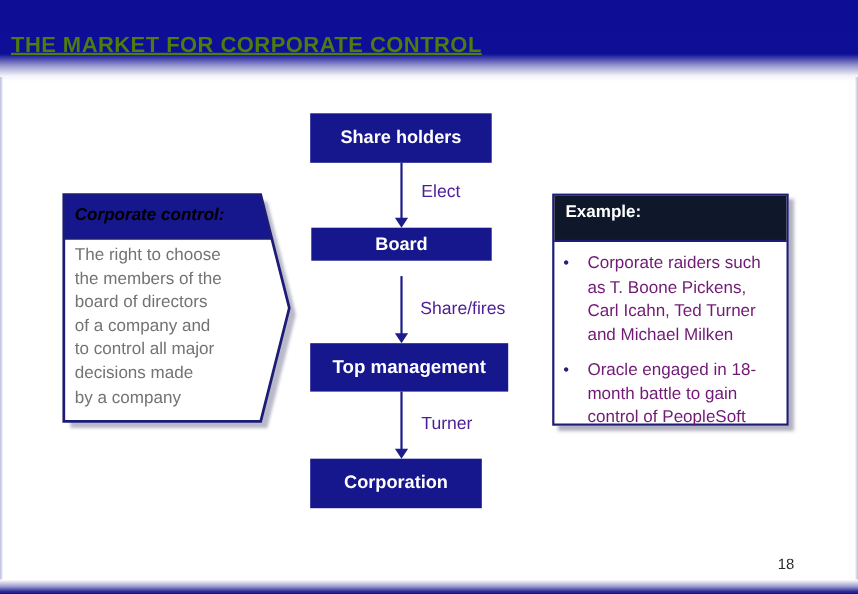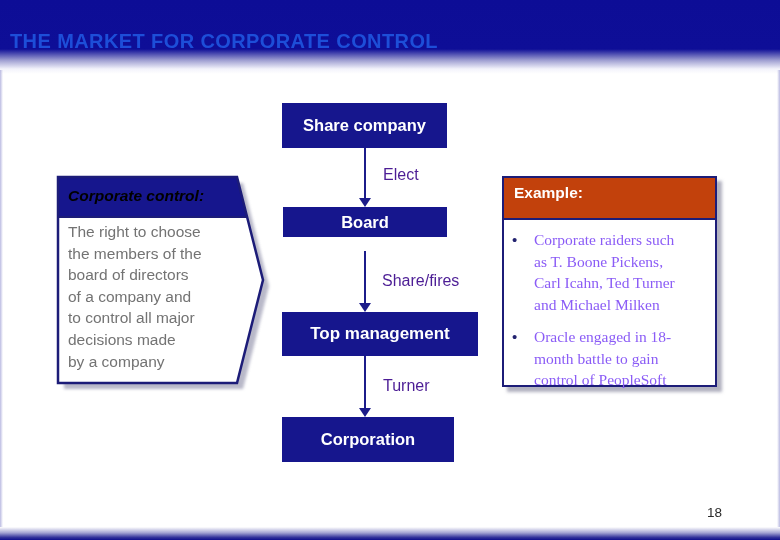--- a/index.html
+++ b/index.html
@@ -21,25 +21,26 @@
     position: absolute;
     top: 0; left: 0; right: 0;
     height: 74px;
     background: linear-gradient(180deg,
       #0d0d96 0px, #0e0e97 49px,
       #9c9cd0 60px, #f3f3fb 69px, #ffffff 74px);
   }
   .slide-title {
     position: absolute;
     top: 30px; left: 10px;
-    color: #1d4ed8;
+    color: #4d7c0f;
     font-size: 20px;
     font-weight: bold;
     letter-spacing: 0.4px;
     white-space: nowrap;
+    text-decoration: underline;
   }
 
   
   .edge-left {
     position: absolute;
     left: 0; top: 70px; bottom: 13px; width: 3px;
     background: linear-gradient(to right, rgba(150,150,210,0.65), rgba(255,255,255,0));
   }
   .edge-right {
     position: absolute;
@@ -61,22 +62,22 @@
     font-weight: bold;
     font-size: 16.5px;
     display: flex;
     align-items: center;
     justify-content: center;
     text-align: center;
     white-space: nowrap;
   }
   .node-shareholders { left: 282px; top: 103px; width: 165px; height: 45px; }
   .node-board        { left: 283px; top: 207px; width: 164px; height: 30px; }
-  .node-topmgmt      { left: 282px; top: 312px; width: 196px; height: 44px; font-size: 17px; }
-  .node-corporation  { left: 282px; top: 417px; width: 172px; height: 45px; }
+  .node-topmgmt      { left: 282px; top: 312px; width: 180px; height: 44px; font-size: 17px; }
+  .node-corporation  { left: 282px; top: 417px; width: 156px; height: 45px; }
 
   .arrow-line {
     position: absolute;
     left: 364px;
     width: 2px;
     background: #1c1c8a;
   }
   .arrow-line-1 { top: 148px; height: 51px; }
   .arrow-line-2 { top: 251px; height: 53px; }
   .arrow-line-3 { top: 356px; height: 53px; }
@@ -132,21 +133,21 @@
     position: absolute;
     left: 502px; top: 176px;
     width: 215px; height: 211px;
     box-sizing: border-box;
     background: #ffffff;
     border: 2px solid #1c1c78;
     box-shadow: 5px 5px 3px rgba(115,115,140,0.55);
   }
   .example-header {
     height: 34px;
-    background: #c2410c;
+    background: #0f172a;
     border-bottom: 2px solid #1c1c78;
     color: #ffffff;
     font-size: 15.5px;
     font-weight: bold;
     padding: 6px 0 0 10px;
     box-sizing: content-box;
   }
   .example-body {
     padding: 9px 4px 0 6px;
   }
@@ -156,25 +157,24 @@
   }
   .bullet-glyph {
     width: 22px;
     flex: 0 0 22px;
     color: #232370;
     font-size: 15px;
     padding-left: 2px;
     line-height: 21.7px;
   }
   .bullet-text {
-    color: #8b5cf6;
+    color: #701a75;
     font-size: 15.5px;
     line-height: 21.7px;
     white-space: pre-line;
-    font-family: Liberation Serif, serif;
   }
 
   
   .page-number {
     position: absolute;
     left: 707px; top: 505px;
     color: #2a2a2a;
     font-size: 13.5px;
   }
 </style>
@@ -208,21 +208,21 @@
   </svg>
   <div class="def-header-text">Corporate control:</div>
   <div class="def-body-text">The right to choose
 the members of the
 board of directors
 of a company and
 to control all major
 decisions made
 by a company</div>
 
-  <div class="flow-node node-shareholders">Share company</div>
+  <div class="flow-node node-shareholders">Share holders</div>
   <div class="flow-node node-board">Board</div>
   <div class="flow-node node-topmgmt">Top management</div>
   <div class="flow-node node-corporation">Corporation</div>
 
   <div class="arrow-line arrow-line-1"></div>
   <div class="arrow-head arrow-head-1"></div>
   <div class="arrow-line arrow-line-2"></div>
   <div class="arrow-head arrow-head-2"></div>
   <div class="arrow-line arrow-line-3"></div>
   <div class="arrow-head arrow-head-3"></div>

